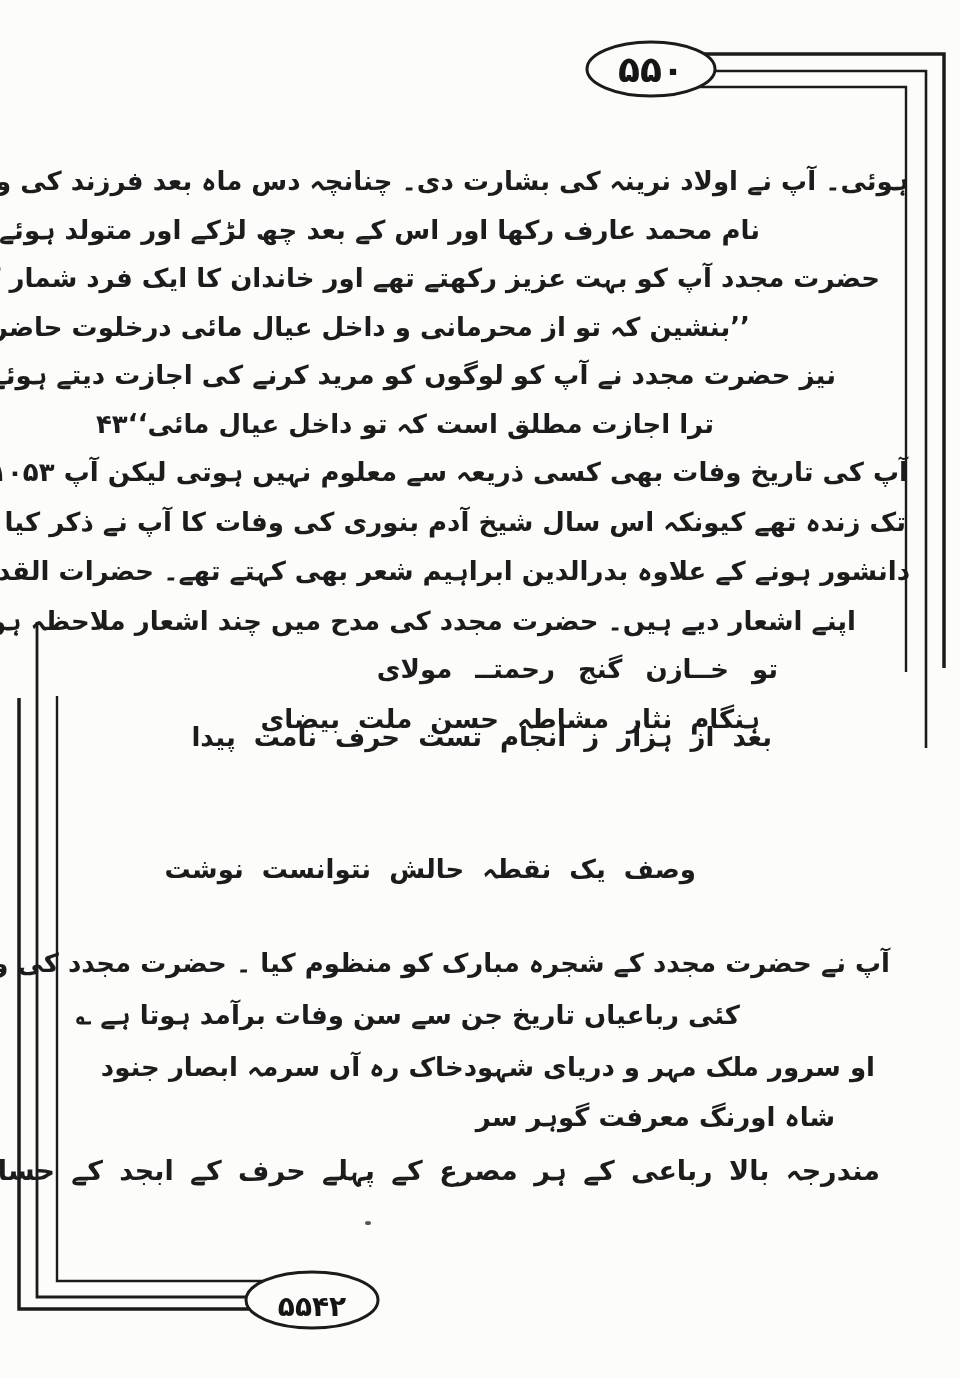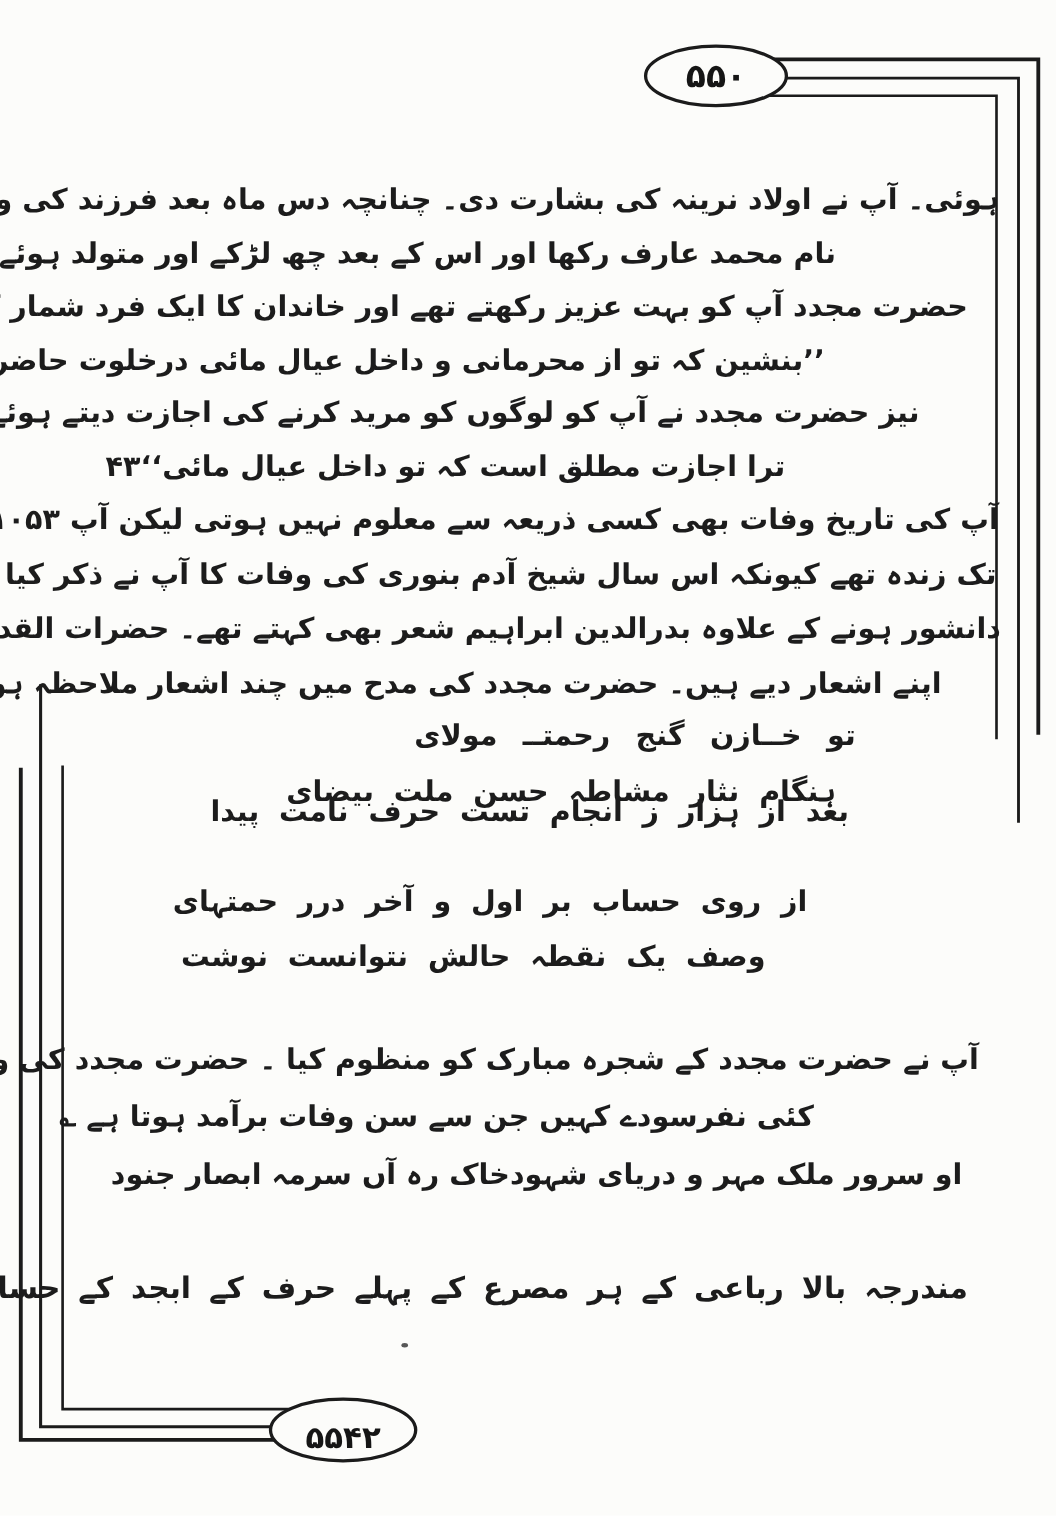--- a/index.html
+++ b/index.html
@@ -11,21 +11,21 @@
     font-family:"DejaVu Sans", sans-serif;
     color:#1b1b1b;
   }
   .border-svg{position:absolute;left:0;top:0;width:960px;height:1378px;}
   .page-num{
     position:absolute;
     display:flex;align-items:center;justify-content:center;
     font-weight:bold;color:#151515;
     direction:rtl;
   }
-  .page-num.top-num{left:587px;top:43px;width:128px;height:52px;font-size:30px;}
+  .page-num.top-num{left:587px;top:43px;width:128px;height:52px;font-size:36px;}
   .page-num.bottom-num{left:246px;top:1273px;width:132px;height:67px;font-size:28px;}
   .tline{
     position:absolute;
     direction:rtl;unicode-bidi:plaintext;
     white-space:nowrap;
     font-weight:bold;
     font-size:26px;
     letter-spacing:0px;
     color:#1c1c1c;
     text-align:right;
@@ -80,30 +80,30 @@
   <div class="tline" style="top:360px;right:124px;">نیز حضرت مجدد نے آپ کو لوگوں کو مرید کرنے کی اجازت دیتے ہوئے فرمایا ؛</div>
   <div class="tline" style="top:409px;right:246px;">ترا اجازت مطلق است کہ تو داخل عیال مائی‘‘۴۳</div>
   <div class="tline" style="top:457px;right:52px;">آپ کی تاریخ وفات بھی کسی ذریعہ سے معلوم نہیں ہوتی لیکن آپ ۱۰۵۳ھ / ۱۶۴۳ء</div>
   <div class="tline" style="top:507px;right:54px;">تک زندہ تھے کیونکہ اس سال شیخ آدم بنوری کی وفات کا آپ نے ذکر کیا ہے۔۴۴ صوفی</div>
   <div class="tline" style="top:556px;right:50px;">دانشور ہونے کے علاوہ بدرالدین ابراہیم شعر بھی کہتے تھے۔ حضرات القدس میں جابجا اپنے</div>
   <div class="tline" style="top:606px;right:104px;">اپنے اشعار دیے ہیں۔ حضرت مجدد کی مدح میں چند اشعار ملاحظہ ہوں ؎</div>
 
   <div class="tline poem-wide" style="top:654px;right:182px;text-align:center;">تو خــازن گنج رحمتــ مولای</div>
   <div class="tline poem" style="top:704px;right:200px;">ہنگام نثار مشاطہ حسن ملت بیضای</div>
   <div class="tline poem" style="top:722px;right:188px;">بعد از ہزار ز انجام تست حرف نامت پیدا</div>
-  <div class="tline poem" style="top:804px;right:226px;">از روی حساب بر اول و آخر درر حمتہای</div>
   <div class="tline poem" style="top:854px;right:264px;">وصف یک نقطہ حالش نتوانست نوشت</div>
 
   <div class="tline" style="top:948px;right:70px;">آپ نے حضرت مجدد کے شجرہ مبارک کو منظوم کیا ۔ حضرت مجدد کی وفات پر</div>
-  <div class="tline" style="top:1000px;right:220px;">کئی نفرسودے کہیں جن سے سن وفات برآمد ہوتا ہے ؎</div>
+  <div class="tline" style="top:1000px;right:220px;">کئی رباعیاں تاریخ جن سے سن وفات برآمد ہوتا ہے ؎</div>
 
   <div class="couplet" style="top:1052px;right:85px;left:205px;">
     <span>او سرور ملک مہر و دریای شہود</span>
     <span>خاک رہ آں سرمہ ابصار جنود</span>
   </div>
   <div class="couplet" style="top:1102px;right:125px;left:228px;">
+    <span>شاہ اورنگ معرفت گوہر سر</span>
   </div>
 
   <div class="tline wide" style="top:1155px;right:80px;">مندرجہ بالا رباعی کے ہر مصرع کے پہلے حرف کے ابجد کے حساب سے اعداد</div>
 
   <div class="ink-dot"></div>
 
 </div>
 
 </body></html>

